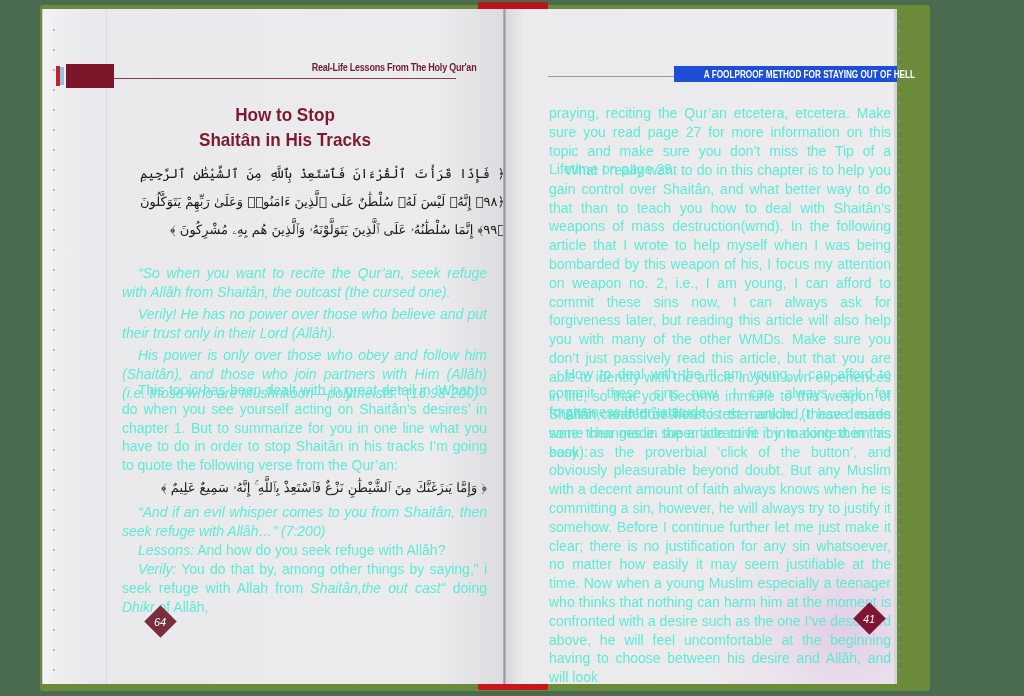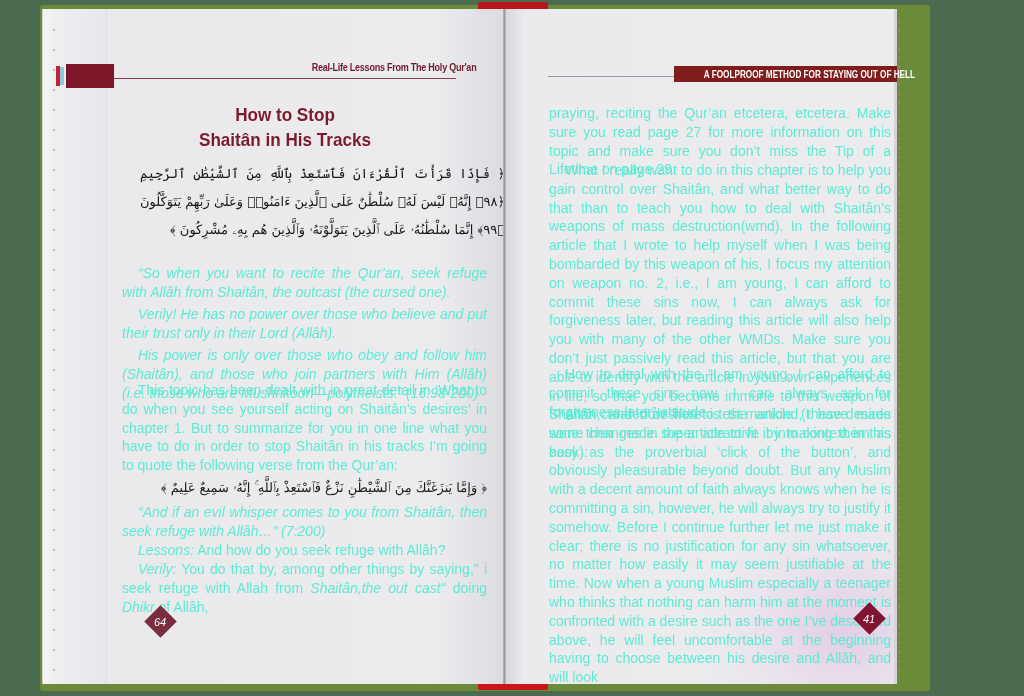--- a/index.html
+++ b/index.html
@@ -93,21 +93,21 @@
   .text.it { font-style:italic; }
   .left-col { left:122px; width:365px; }
   .right-col { left:549px; width:342px; }
   .indent { text-indent:16px; }
 
   
   .header-line-right {
     position:absolute; left:548px; top:76px; width:126px; height:1px; background:#9a9a9e;
   }
   .header-banner-right {
-    position:absolute; left:674px; top:66px; width:223px; height:16px; background:#7f1d1d;
+    position:absolute; left:674px; top:66px; width:223px; height:16px; background:#1d4ed8;
     color:#fff; font-size:10.5px; font-weight:bold; line-height:16px; text-align:center;
     white-space:nowrap;
   }
   .header-banner-right span { display:inline-block; transform:scaleX(0.78); transform-origin:center; }
 
   .page-num {
     position:absolute; width:23px; height:23px; background:#7a2a3c;
     transform:rotate(45deg);
   }
   .page-num-text {

